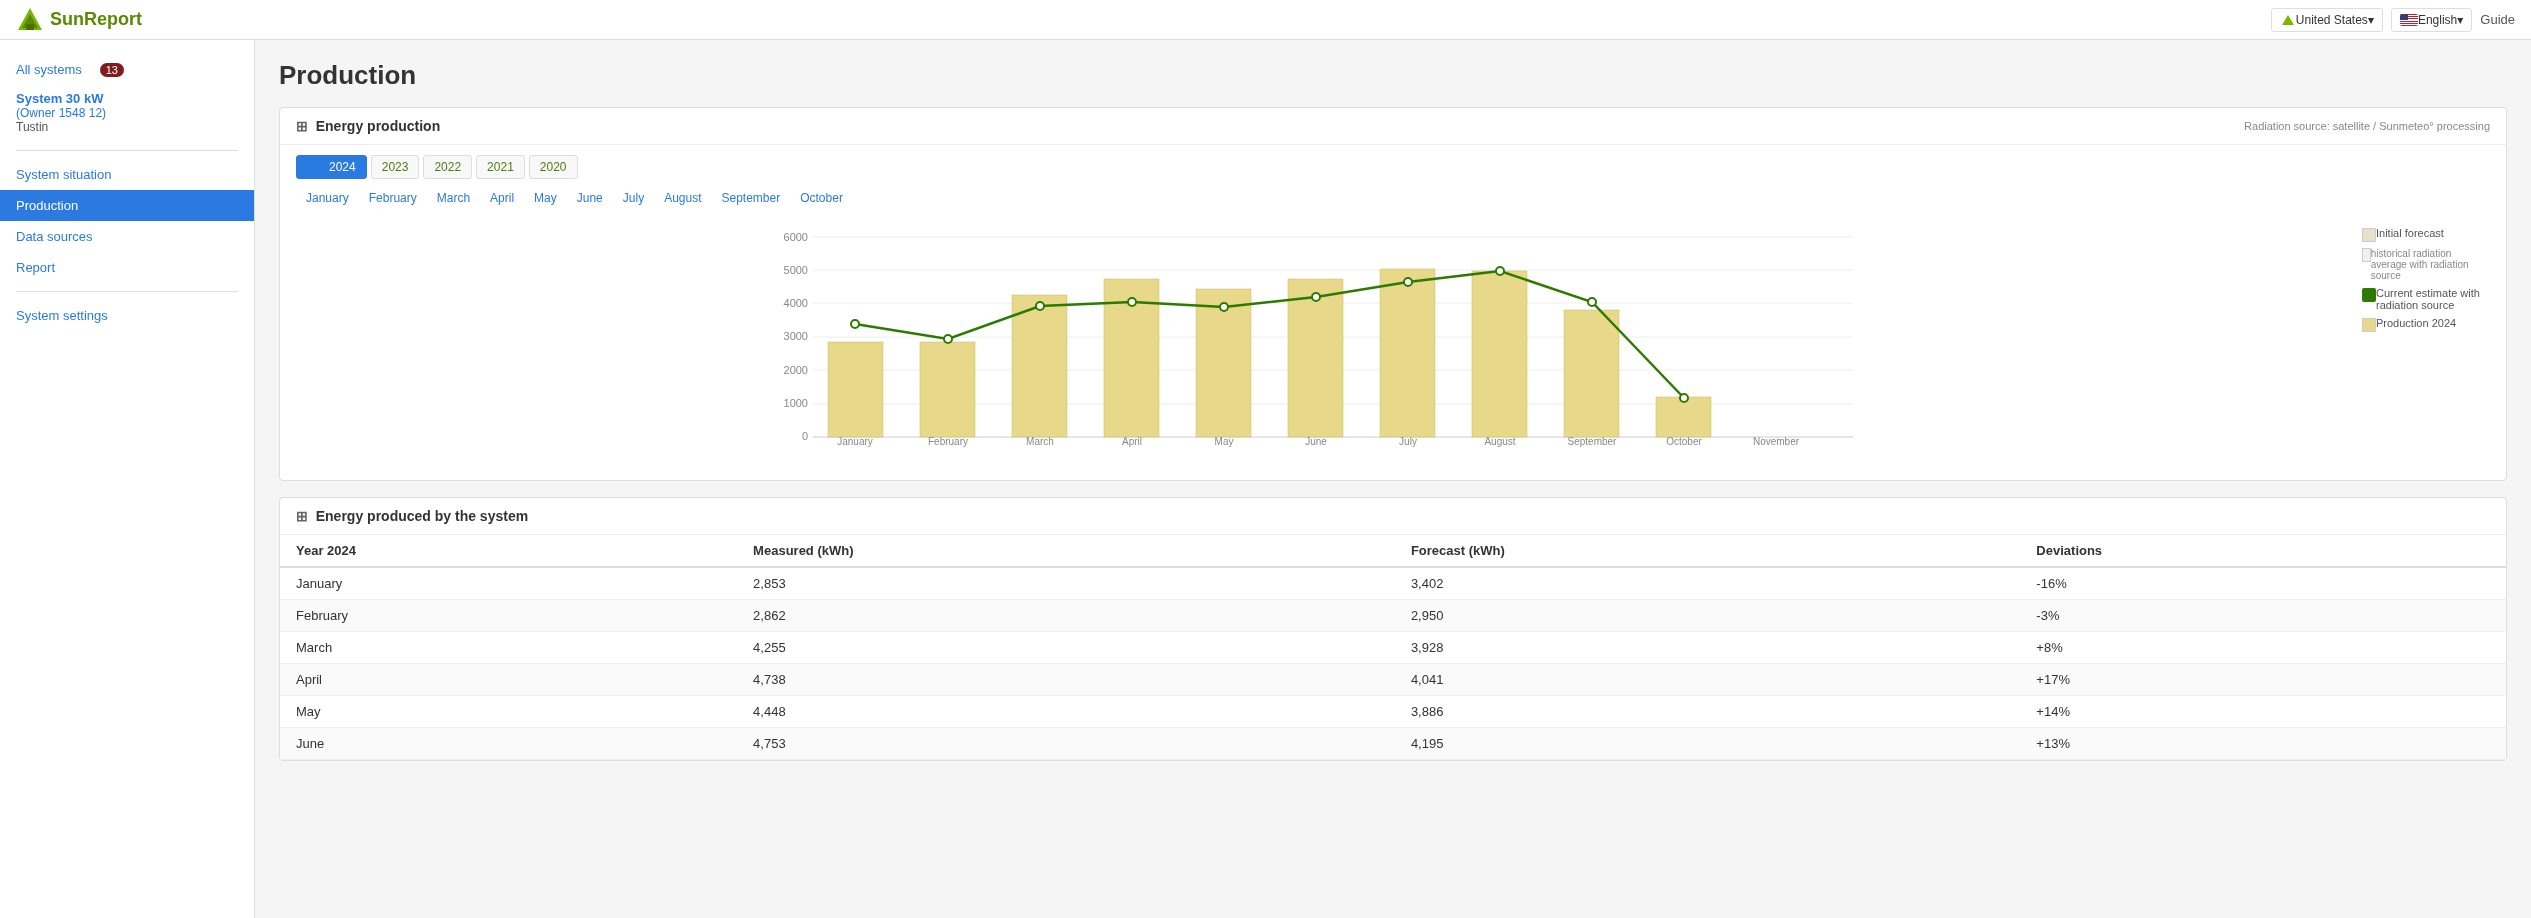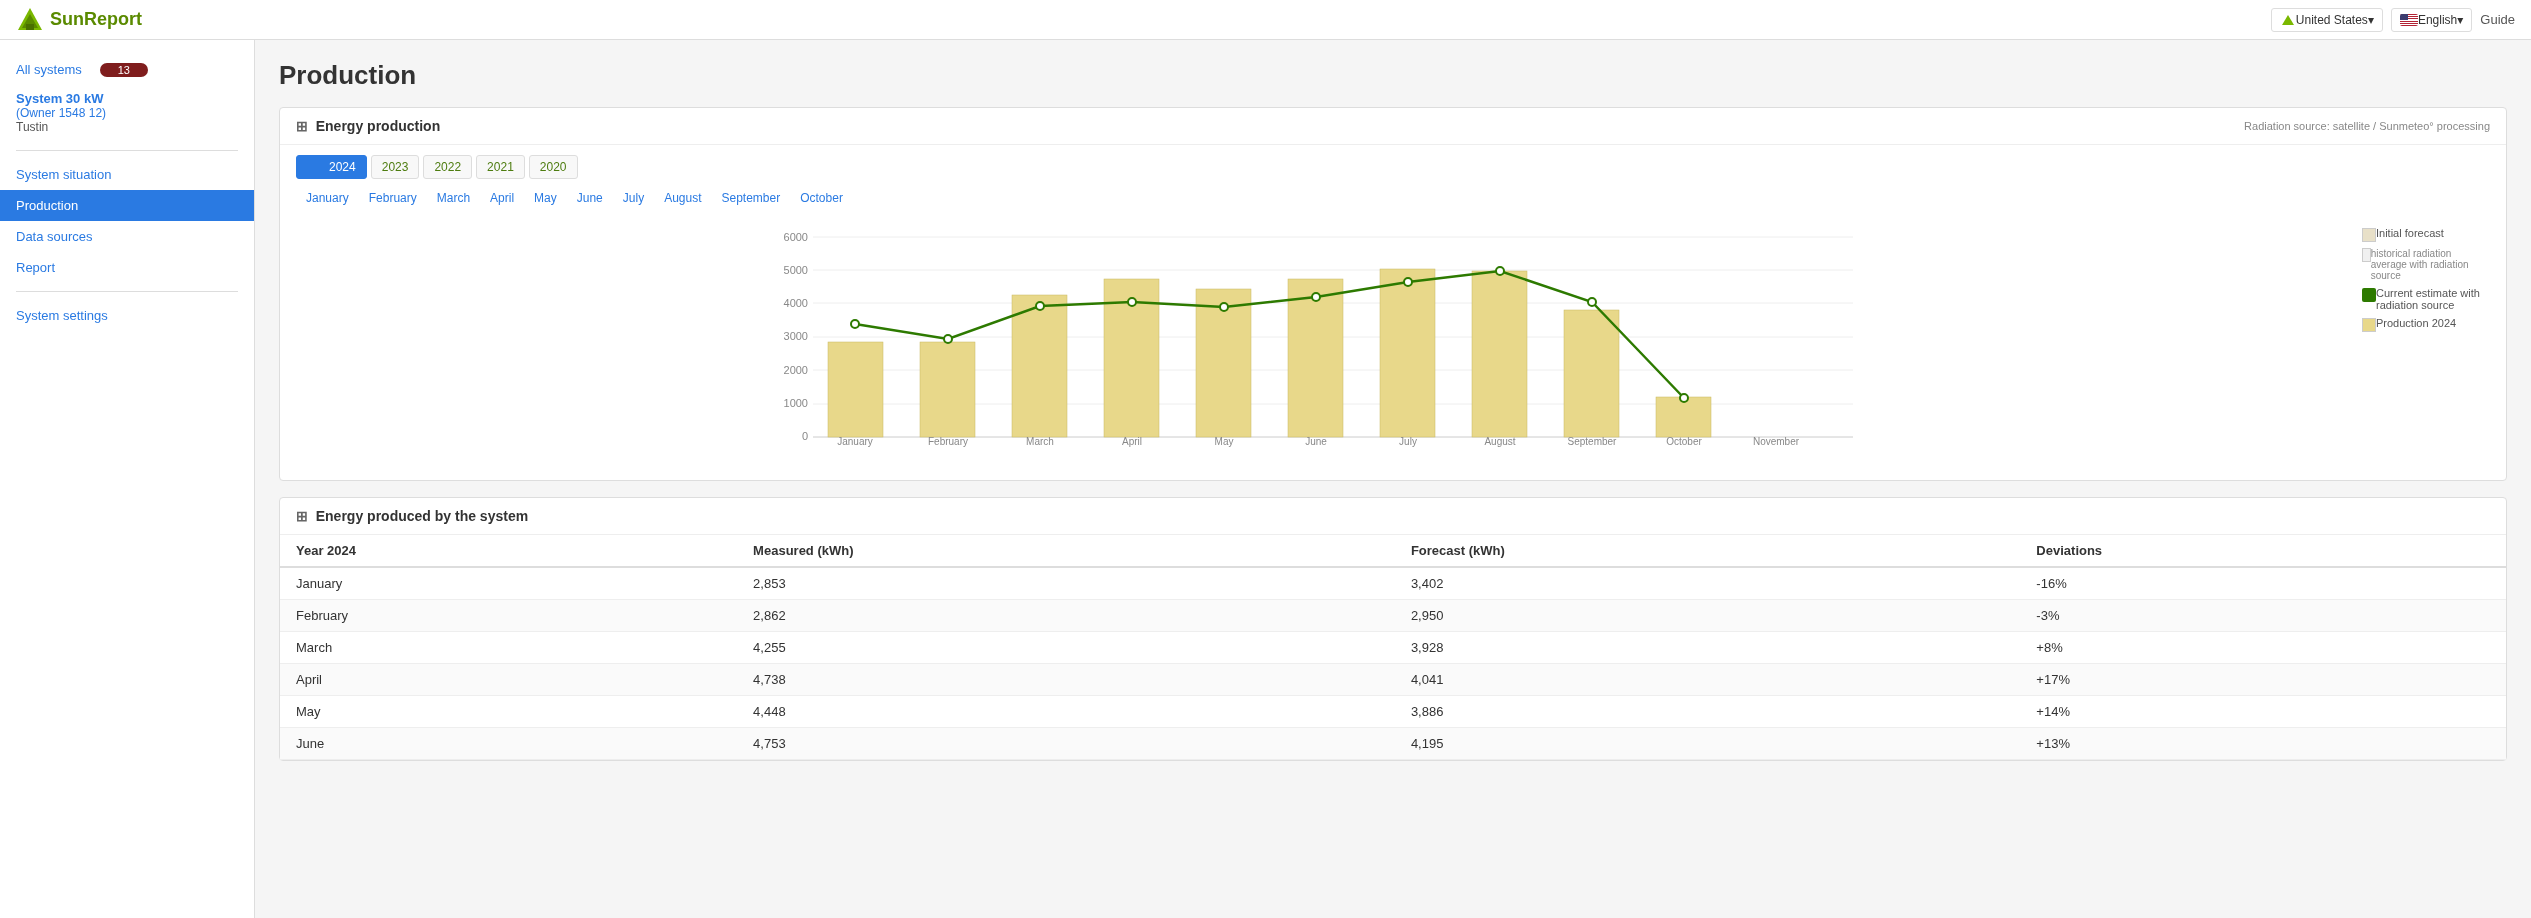--- a/index.html
+++ b/index.html
@@ -118,21 +118,21 @@
       font-size: 13px;
       display: flex;
       align-items: center;
       gap: 18px;
       padding: 6px 16px;
     }
     .badge {
       background: #7f1d1d;
       color: #fff;
       border-radius: 10px;
-      padding: 1px 18px;
+      padding: 1px 6px;
       font-size: 11px;
     }
     .system-info {
       padding: 8px 16px;
       margin-bottom: 4px;
     }
     .system-name {
       color: #2a7ae2;
       font-weight: bold;
       font-size: 13px;

